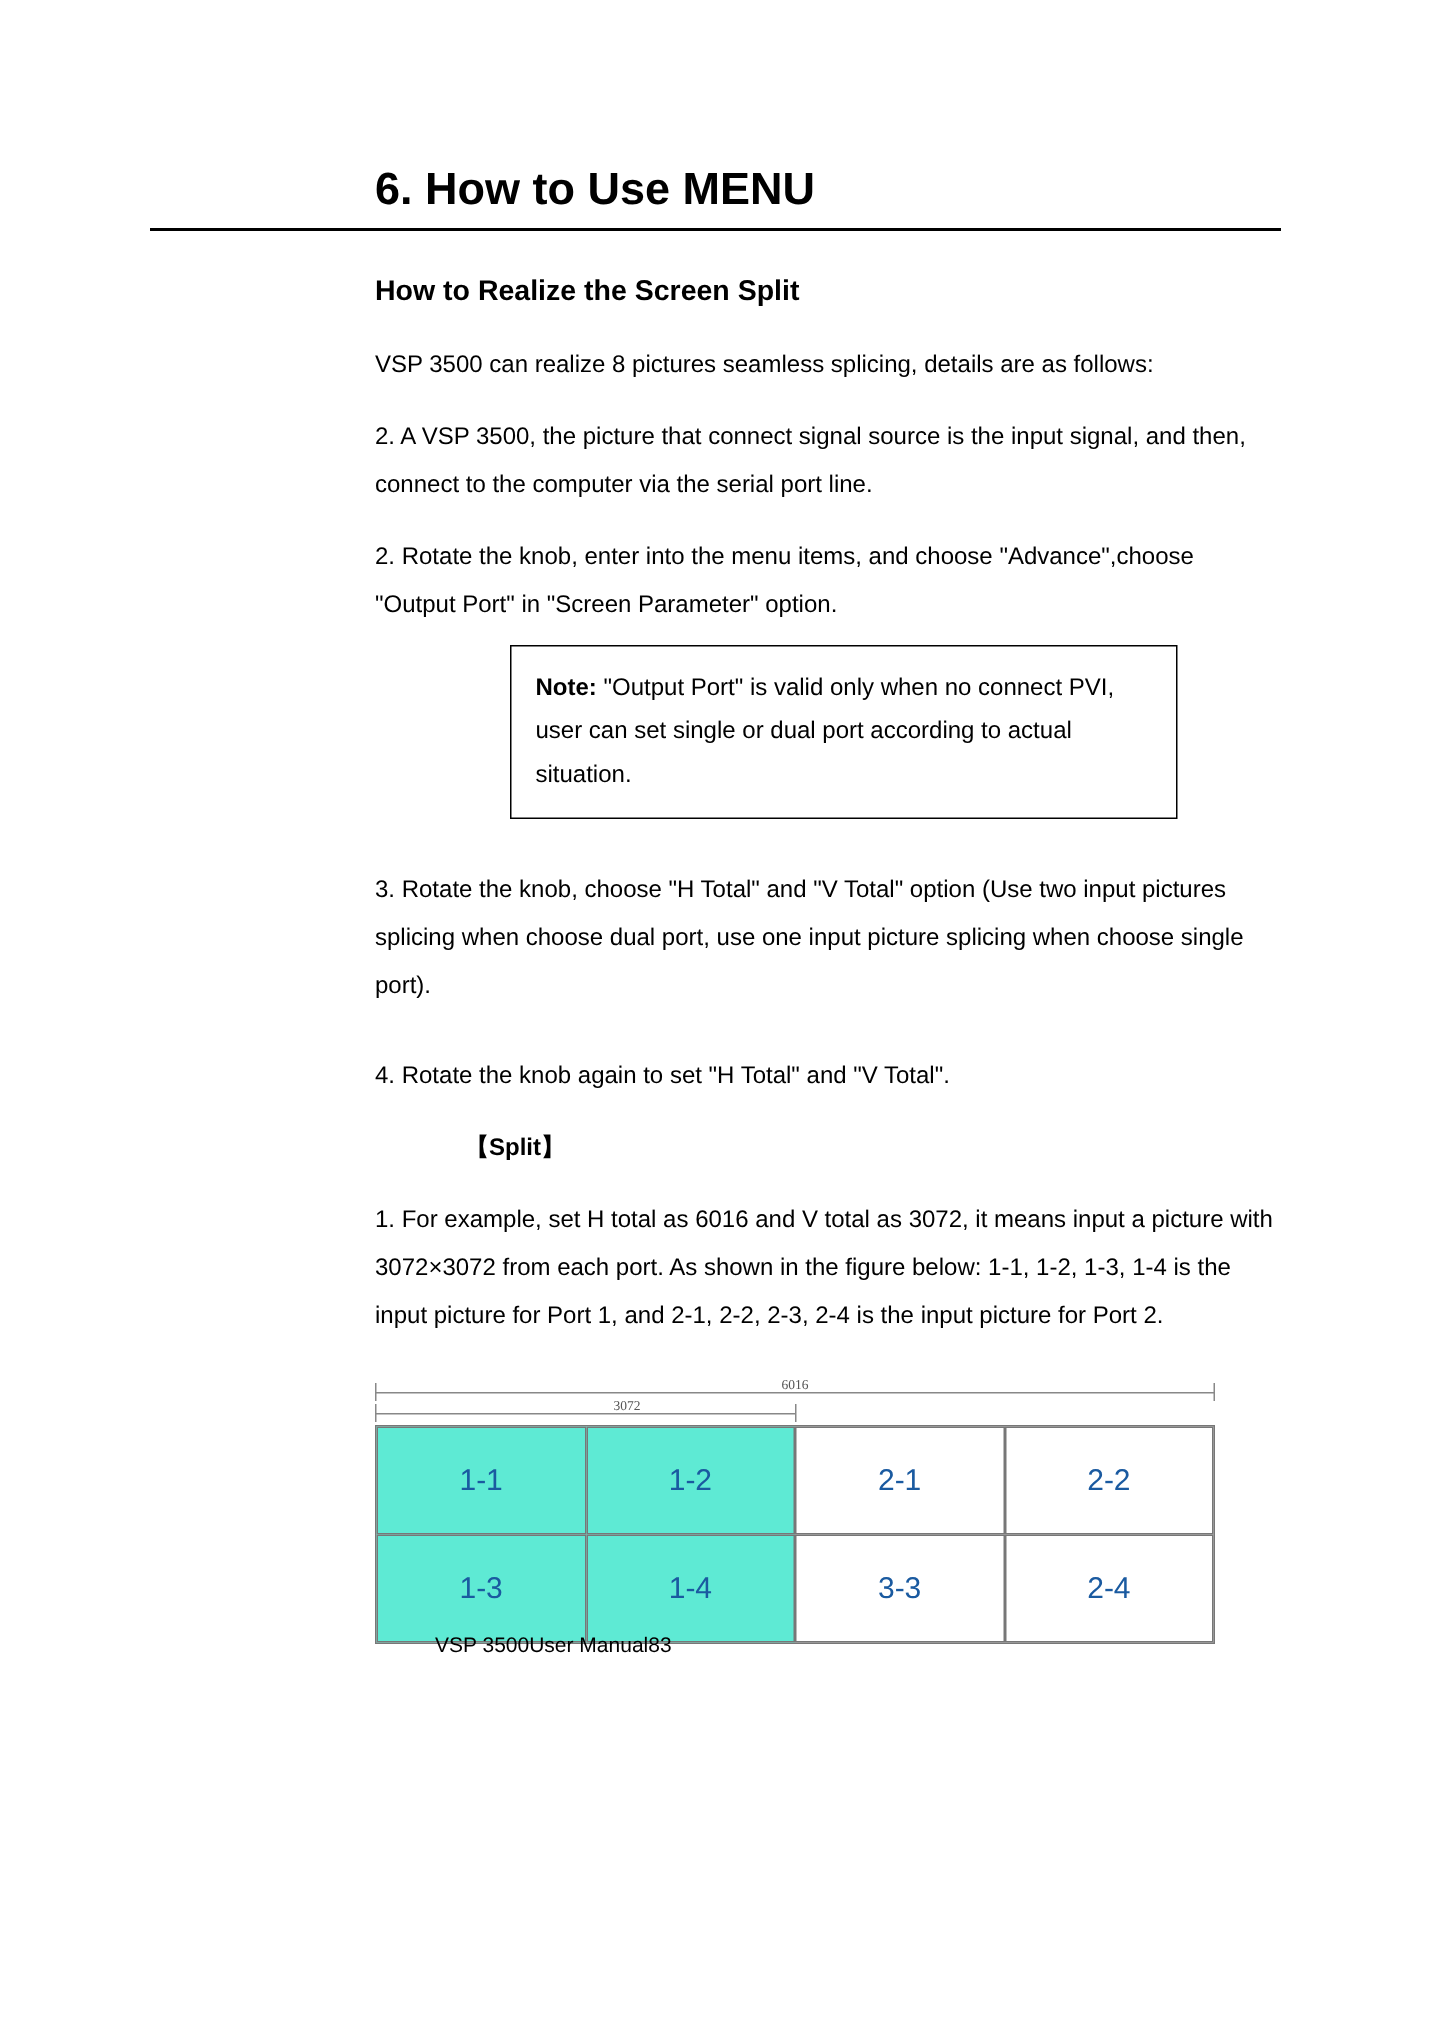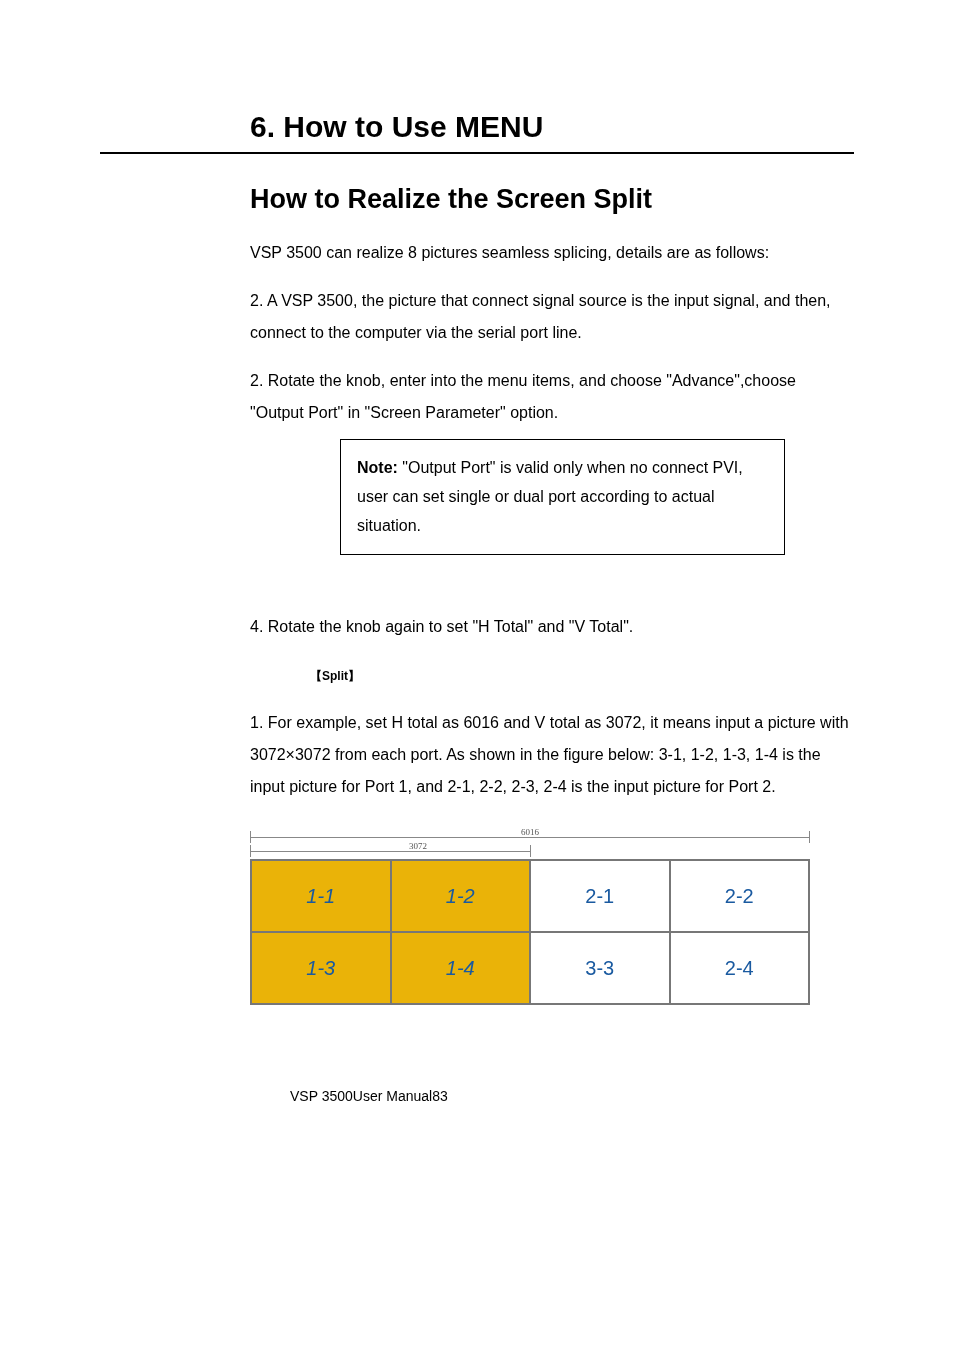--- a/index.html
+++ b/index.html
@@ -1,35 +1,35 @@
 <!DOCTYPE html>
 <html><head>
 <meta charset="utf-8">
 <style>
   * { box-sizing: border-box; margin: 0; padding: 0; }
   html, body { width: 954px; height: 1350px; background: #fff; font-family: Arial, Helvetica, sans-serif; color: #000; }
   .page { position: relative; width: 954px; height: 1178px; padding: 110px 100px 60px 100px; }
   .section-title { font-size: 30px; font-weight: bold; margin-bottom: 8px; margin-left: 150px; }
   .rule { border: none; border-top: 2px solid #000; margin: 0 0 30px 0; }
-  .subhead { font-size: 27px; font-weight: bold; margin: 30px 0 22px 150px; }
+  .subhead { font-size: 19px; font-weight: bold; margin: 30px 0 22px 150px; }
   .body { margin-left: 150px; font-size: 16px; line-height: 2.0; }
   .body p { margin: 0 0 4px 0; }
   .note-box { border: 1px solid #000; padding: 14px 16px; margin: 10px 0 20px 240px; width: 445px; font-size: 16px; line-height: 1.8; }
   .note-box .note-label { font-weight: bold; }
   .spacer { height: 12px; }
-  .bracket { font-weight: bold; font-size: 12px; }
+  .bracket { font-weight: bold; font-size: 16px; }
   .diagram-wrap { margin: 28px 0 0 150px; width: 560px; }
   .dim-top { position: relative; height: 14px; }
   .dim-line { position: absolute; border-top: 1px solid #888; height: 0; }
   .dim-tick { position: absolute; border-left: 1px solid #888; width: 0; }
   .dim-label { position: absolute; font-size: 9px; color: #555; text-align: center; transform: translateX(-50%); font-family: Liberation Serif, serif; }
   .dim-mid { position: relative; height: 14px; }
   .grid { display: grid; grid-template-columns: repeat(4, 1fr); grid-template-rows: repeat(2, 72px); border: 1px solid #777; }
   .cell { border: 1px solid #777; display: flex; align-items: center; justify-content: center; font-size: 20px; color: #1a5aa0; }
-  .cyan { background: #eab308; font-style: italic; }
+  .cyan { background: #5eead4; }
   .footer { position: absolute; bottom: 74px; left: 100px; right: 100px; display: flex; justify-content: flex-start; font-size: 14px; }
   .footer .left { margin-left: 190px; }
   .footer .mid { }
   .footer .right { margin-right: 70px; }
 </style>
 </head>
 <body>
 
 <div class="page">
   <div class="section-title">6. How to Use MENU</div>
@@ -44,27 +44,28 @@
     <div class="spacer"></div>
     <p>2. Rotate the knob, enter into the menu items, and choose "Advance",choose "Output Port" in "Screen Parameter" option.</p>
   </div>
 
   <div class="note-box">
     <span class="note-label">Note: </span><span>"Output Port" is valid only when no connect PVI, user can set single or dual port according to actual situation.</span>
   </div>
 
   <div class="body">
     <div class="spacer"></div>
+    <p>3. Rotate the knob, choose "H Total" and "V Total" option (Use two input pictures splicing when choose dual port, use one input picture splicing when choose single port).</p>
     <div class="spacer"></div>
       <div class="spacer"></div>
     <p>4. Rotate the knob again to set "H Total" and "V Total".</p>
     <div class="spacer"></div>
     <p style="text-align:left; margin-left:60px;"><span class="bracket">【Split】</span></p>
     <div class="spacer"></div>
-    <p>1. For example, set H total as 6016 and V total as 3072, it means input a picture with 3072×3072 from each port. As shown in the figure below: 3-1, 1-2, 1-3, 1-4 is the input picture for Port 1, and 2-1, 2-2, 2-3, 2-4 is the input picture for Port 2.</p>
+    <p>1. For example, set H total as 6016 and V total as 3072, it means input a picture with 3072×3072 from each port. As shown in the figure below: 1-1, 1-2, 1-3, 1-4 is the input picture for Port 1, and 2-1, 2-2, 2-3, 2-4 is the input picture for Port 2.</p>
   </div>
 
   <div class="diagram-wrap">
     <div class="dim-top">
       <div class="dim-tick" style="left:0; top:0; height:12px;"></div>
       <div class="dim-line" style="left:0; right:0; top:6px;"></div>
       <div class="dim-tick" style="right:0; top:0; height:12px;"></div>
       <div class="dim-label" style="left:50%; top:-4px;">6016</div>
     </div>
     <div class="dim-mid">

